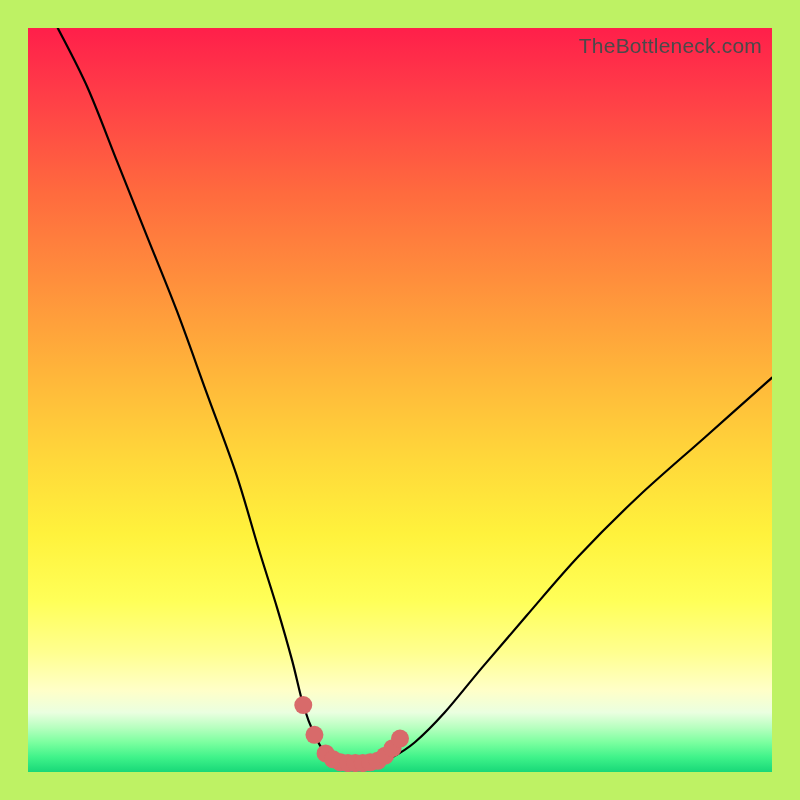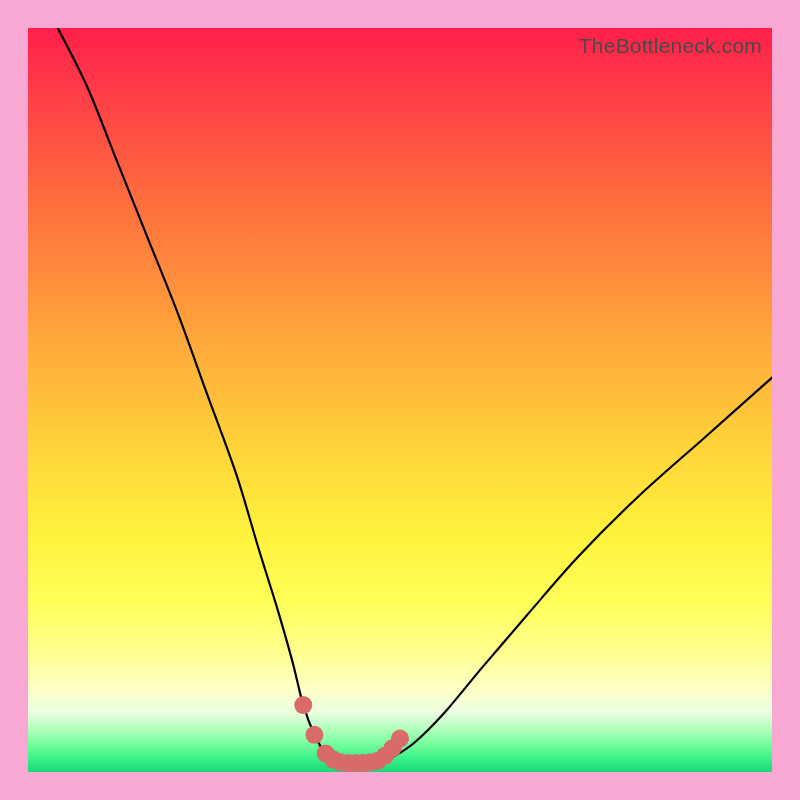--- a/index.html
+++ b/index.html
@@ -10,21 +10,21 @@
     height: 800px;
     overflow: hidden;
     font-family: Arial, Helvetica, sans-serif;
   }
   .frame {
     position: absolute;
     left: 0;
     top: 0;
     width: 800px;
     height: 800px;
-    background: #f9a8d4;
+    background: #bef264;
   }
   .plot {
     position: absolute;
     left: 28px;
     top: 28px;
     width: 744px;
     height: 744px;
     overflow: hidden;
   }
   .gradient {

